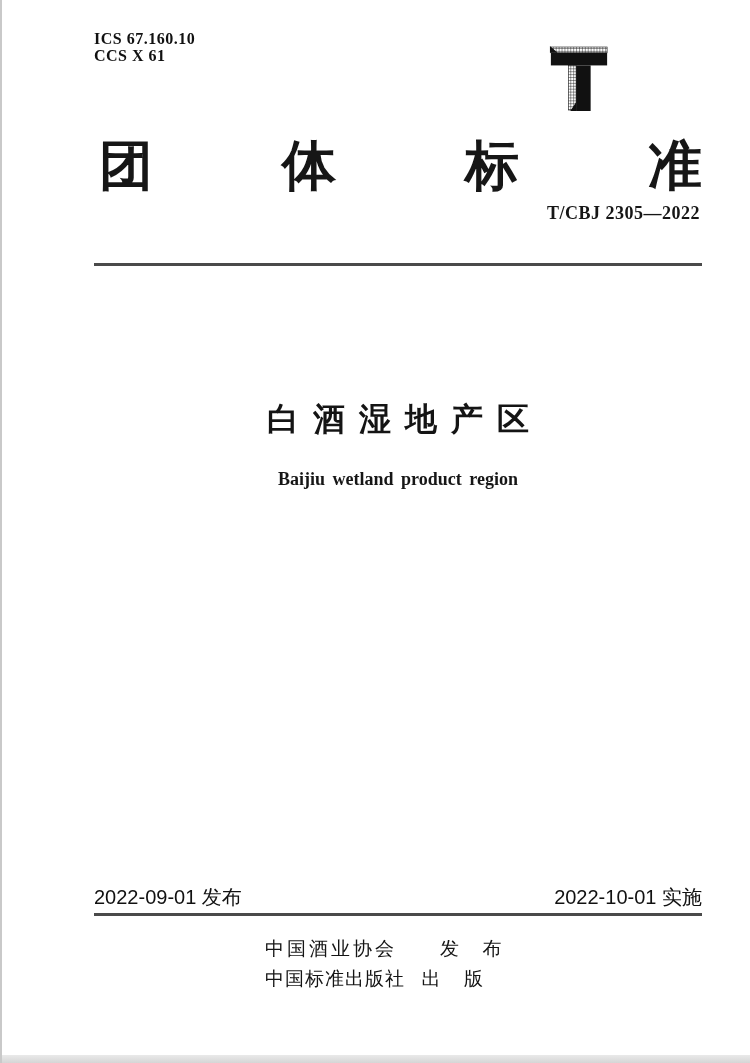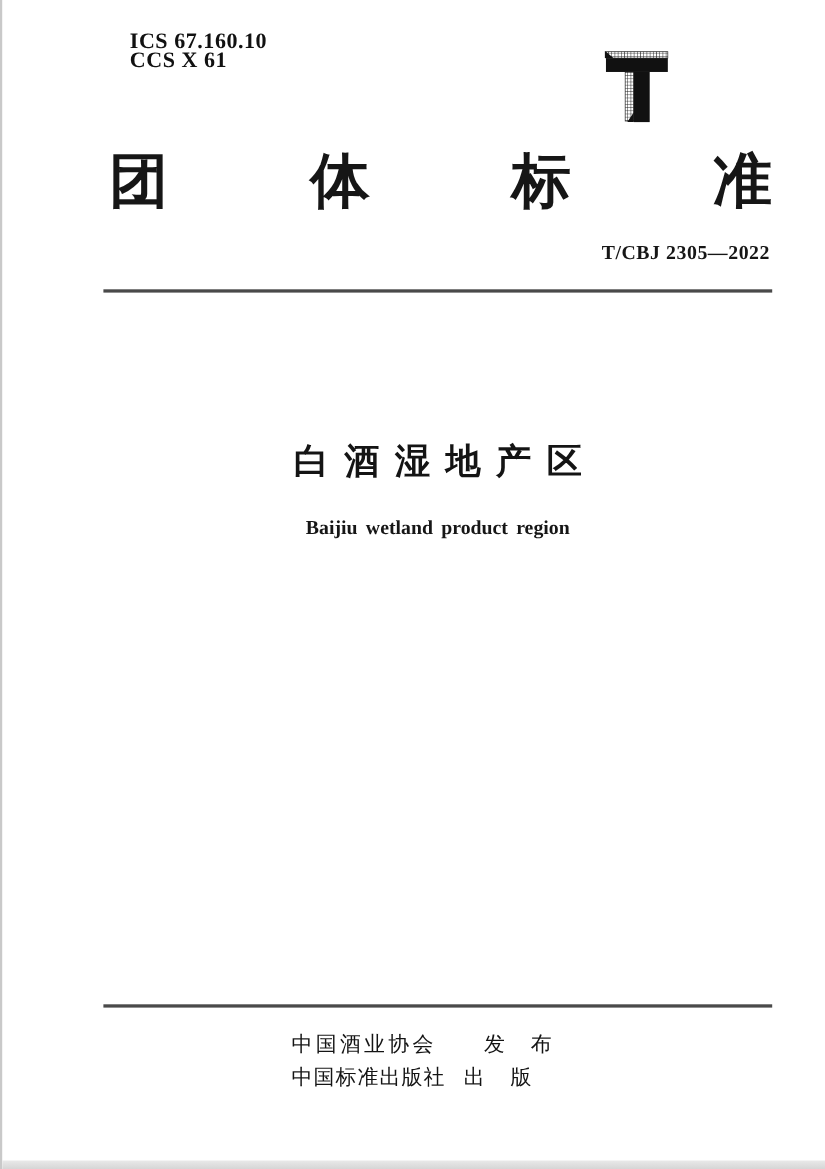--- a/index.html
+++ b/index.html
@@ -20,25 +20,24 @@
     width: 100%; height: 8px;
     background: linear-gradient(to bottom, #e9e9e9, #d5d5d5);
   }
 
   
   .code-block {
     position: absolute;
     left: 92px; top: 30px;
     font-family: "Liberation Serif", serif;
     font-weight: bold;
-    font-size: 20px;
+    font-size: 16px;
     line-height: 17px;
     letter-spacing: 0.5px;
     color: #111;
-    margin-left: 24px;
   }
 
   
   .t-logo {
     position: absolute;
     left: 545px; top: 44px;
     width: 64px; height: 70px;
   }
 
   
@@ -50,21 +49,21 @@
     justify-content: space-between;
     font-size: 54px;
     font-weight: 700;
     line-height: 1;
     color: #161616;
   }
 
   
   .std-number {
     position: absolute;
-    right: 50px; top: 219px;
+    right: 50px; top: 203px;
     font-family: "Liberation Serif", serif;
     font-weight: bold;
     font-size: 18px;
     letter-spacing: 0.5px;
     color: #161616;
   }
 
   .rule {
     position: absolute;
     left: 92px;
@@ -165,20 +164,24 @@
     <span>准</span>
   </div>
 
   <div class="std-number">T/CBJ 2305—2022</div>
 
   <div class="rule rule-top"></div>
 
   <div class="title-cn">白酒湿地产区</div>
   <div class="title-en">Baijiu wetland product region</div>
 
+  <div class="dates-row">
+    <span>2022-09-01 发布</span>
+    <span>2022-10-01 实施</span>
+  </div>
 
   <div class="rule rule-bottom"></div>
 
   <div class="pub-row pub-row-1">
     <span class="pub-left-spaced">中国酒业协会</span>
     <span class="pub-right">发 布</span>
   </div>
   <div class="pub-row pub-row-2">
     <span class="pub-left-tight">中国标准出版社</span>
     <span class="pub-right">出 版</span>

